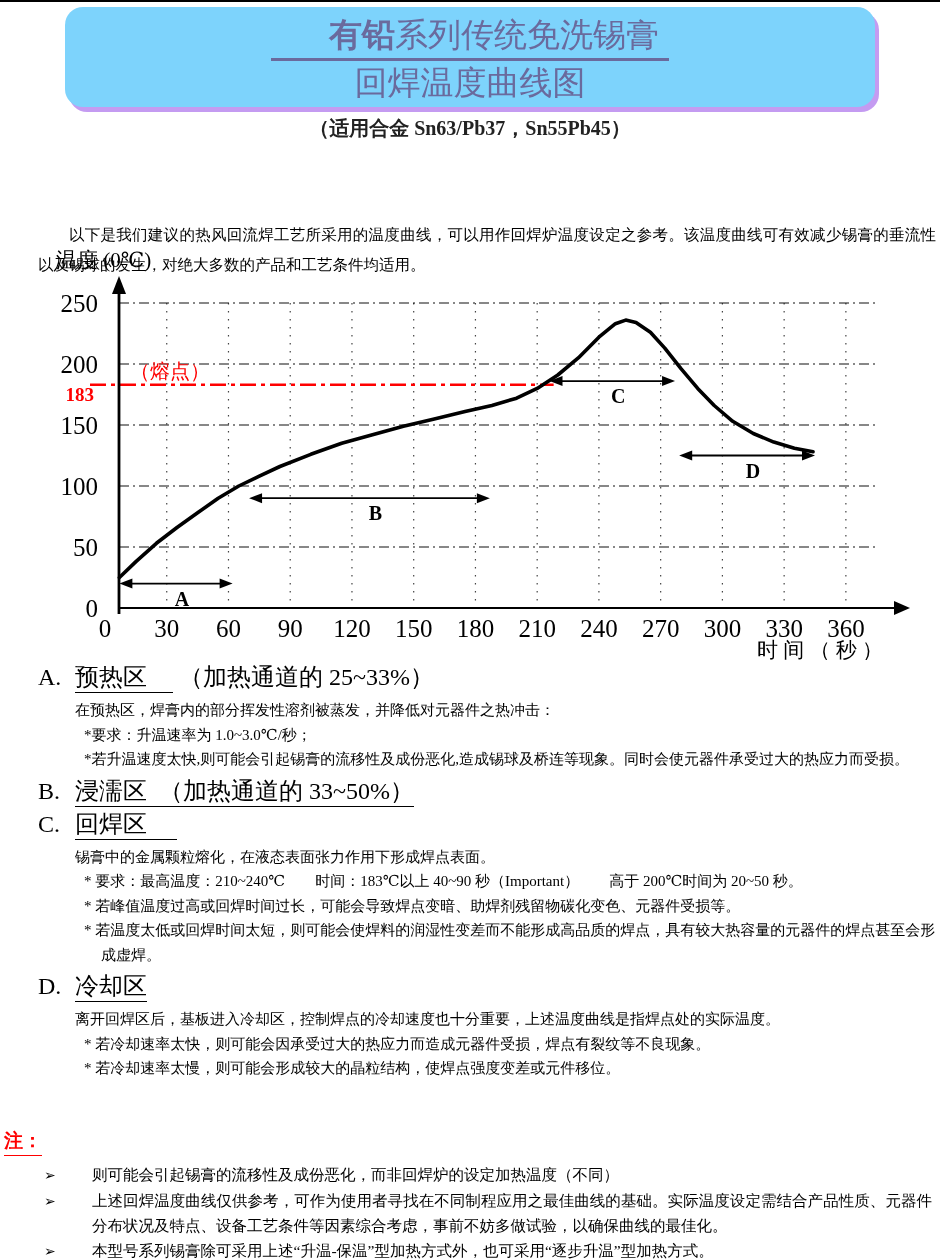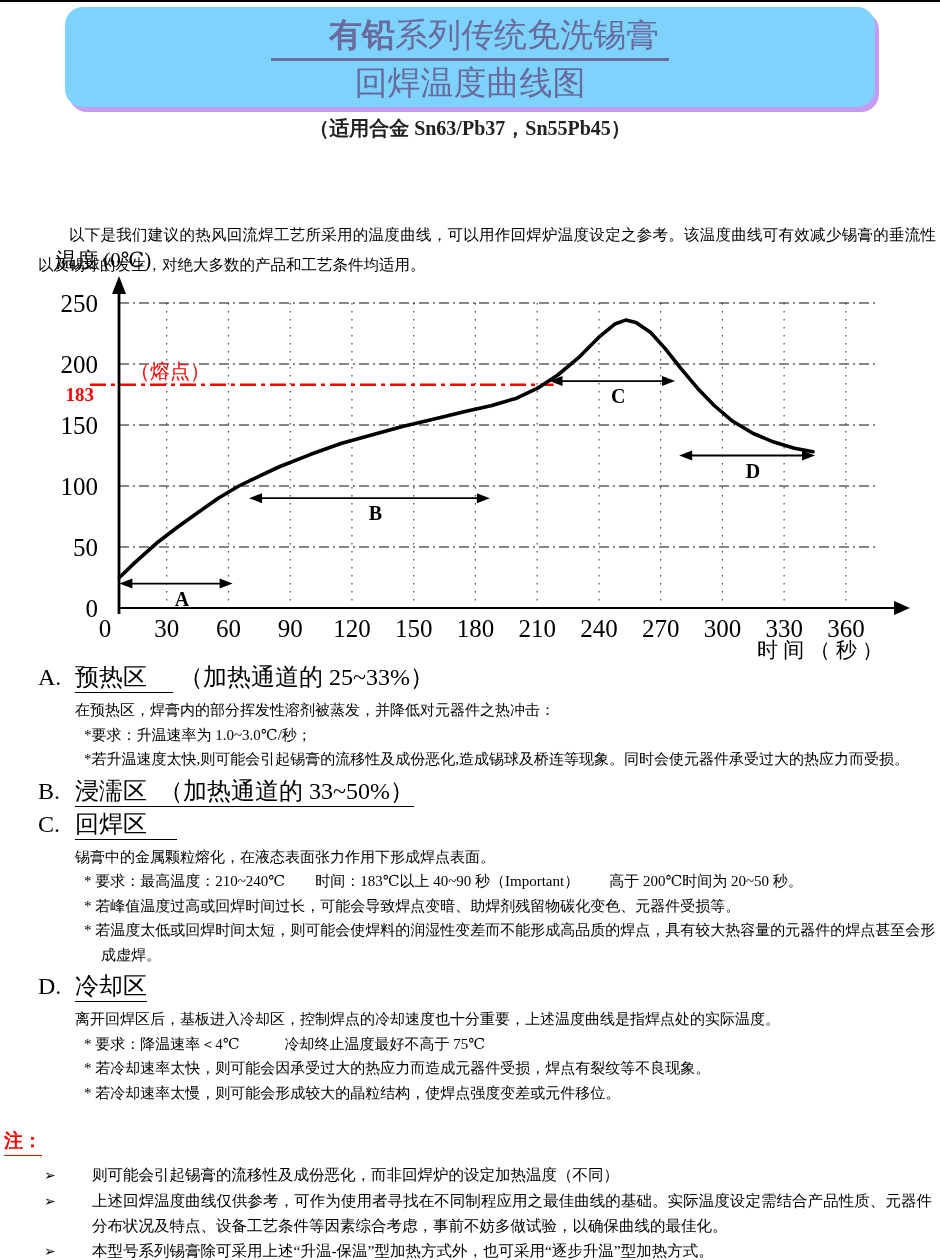--- a/index.html
+++ b/index.html
@@ -177,21 +177,20 @@
         <div class="sec-line req">* 若温度太低或回焊时间太短，则可能会使焊料的润湿性变差而不能形成高品质的焊点，具有较大热容量的元器件的焊点甚至会形成虚焊。</div>
       </div>
   </div>
 
   <div>
     <div class="sec-head">
       <span class="sec-letter">D.</span><span class="u">冷却区</span>
     </div>
     <div class="sec-body">
         <div class="sec-line">离开回焊区后，基板进入冷却区，控制焊点的冷却速度也十分重要，上述温度曲线是指焊点处的实际温度。</div>
-        <div class="sec-line req">* 要求：降温速率＜4℃　　　冷却终止温度最好不高于 75℃</div>
         <div class="sec-line req">* 若冷却速率太快，则可能会因承受过大的热应力而造成元器件受损，焊点有裂纹等不良现象。</div>
         <div class="sec-line req">* 若冷却速率太慢，则可能会形成较大的晶粒结构，使焊点强度变差或元件移位。</div>
       </div>
   </div>
 
 </div>
 
 <div class="notes">
   <div class="notes-label" id="notes-label" style="color: rgb(255, 0, 0);">注：</div>
   <div class="note-item">

